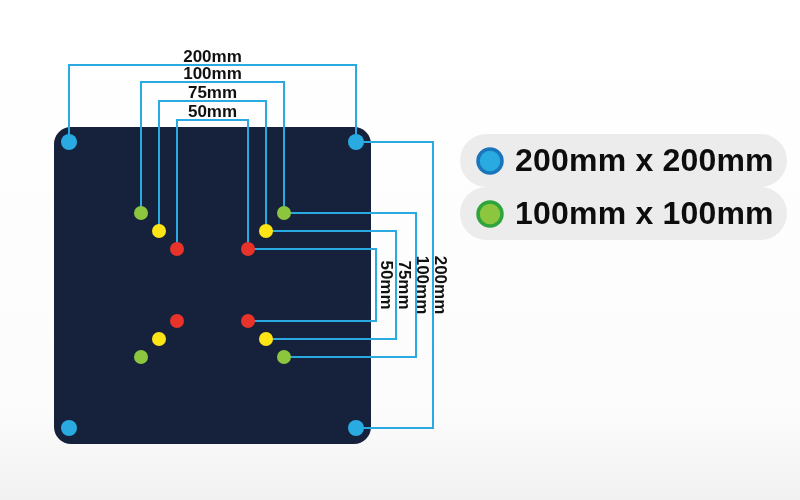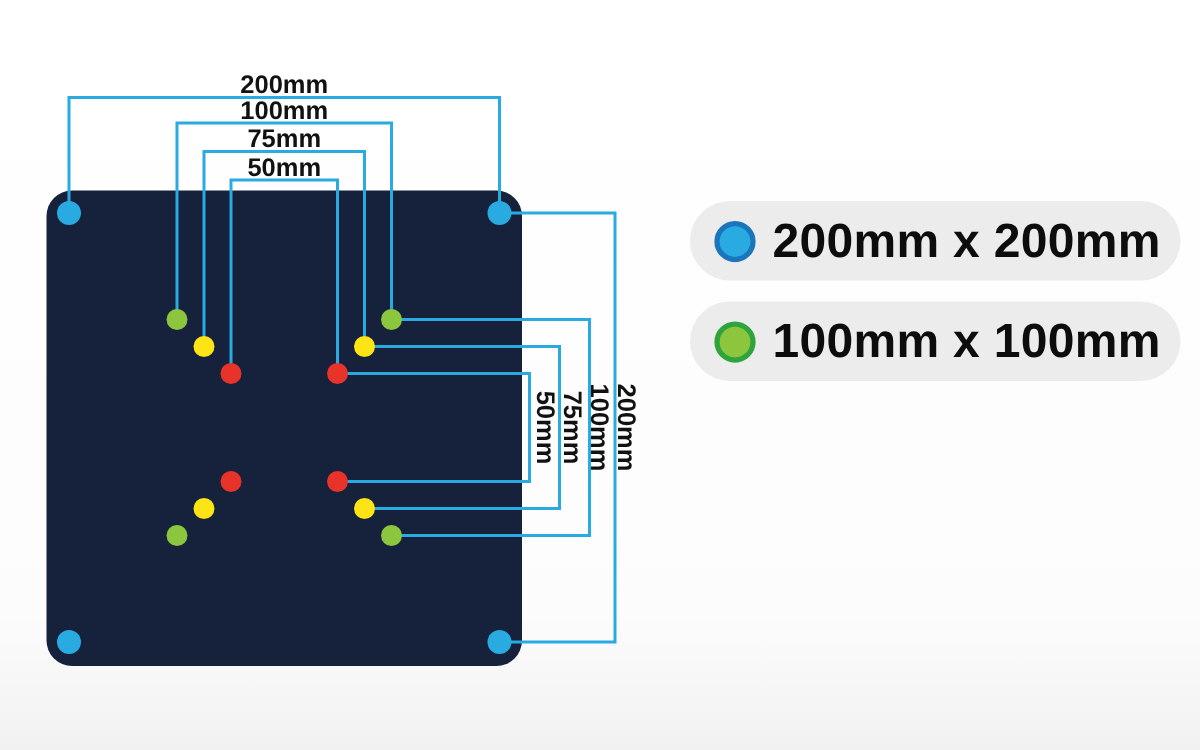--- a/index.html
+++ b/index.html
@@ -1,29 +1,29 @@
 <!DOCTYPE html>
 <html><head>
 <meta charset="utf-8">
 <style>
   html,body{margin:0;padding:0;}
   body{
     width:800px;height:500px;position:relative;overflow:hidden;
     font-family:"Liberation Sans",sans-serif;
     background:linear-gradient(180deg,#ffffff 0%,#fcfcfc 82%,#f1f1f1 100%);
   }
-  .stage{position:absolute;inset:0;}
+  .stage{position:absolute;inset:0;padding-left:23px;}
   svg text{
     font-family:"Liberation Sans",sans-serif;
     font-weight:bold;
     font-size:17px;
   }
   .legend{
     position:absolute;left:460px;top:134px;width:327px;
-    display:flex;flex-direction:column;gap:14px;
+    display:flex;flex-direction:column;gap:0;
   }
   .legend-pill{
     height:53px;border-radius:26.5px;background:#ececec;
     display:flex;align-items:center;padding-left:16px;box-sizing:border-box;
   }
   .legend-dot{flex:0 0 auto;display:block;}
   .legend-label{
     margin-left:11px;font-size:32px;font-weight:bold;color:#0d0d0d;
     letter-spacing:0.2px;white-space:nowrap;
   }

